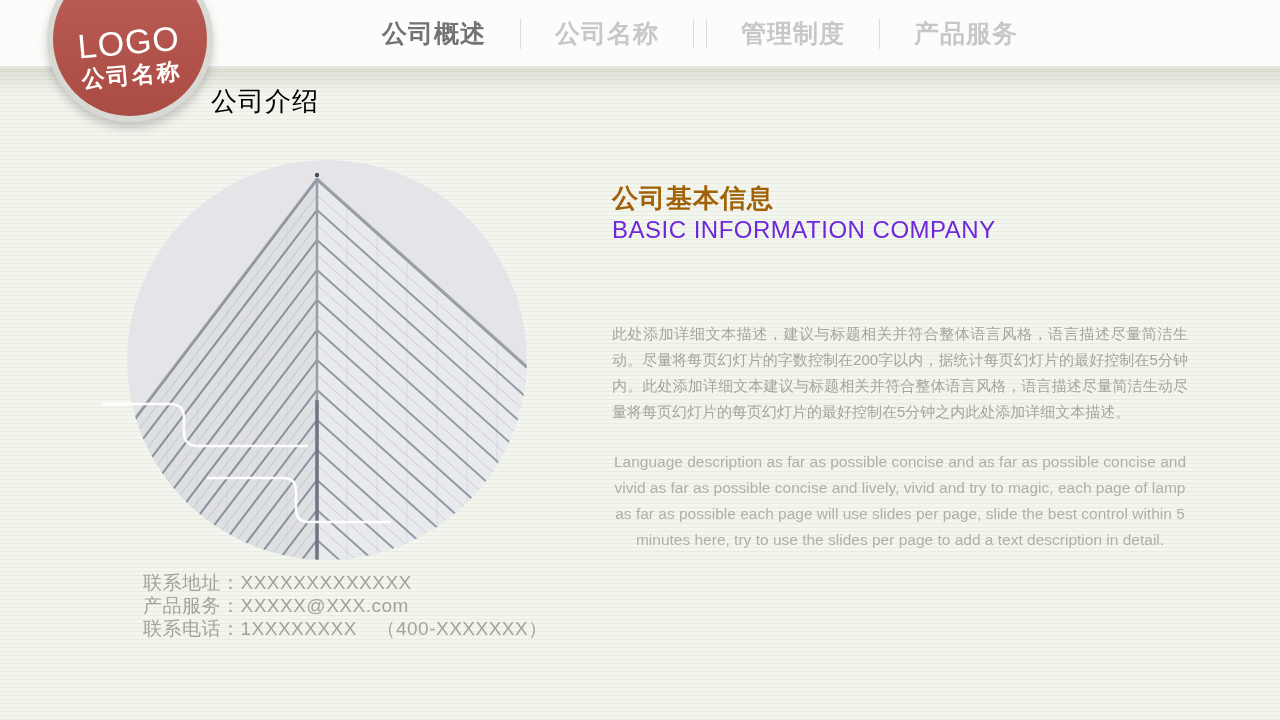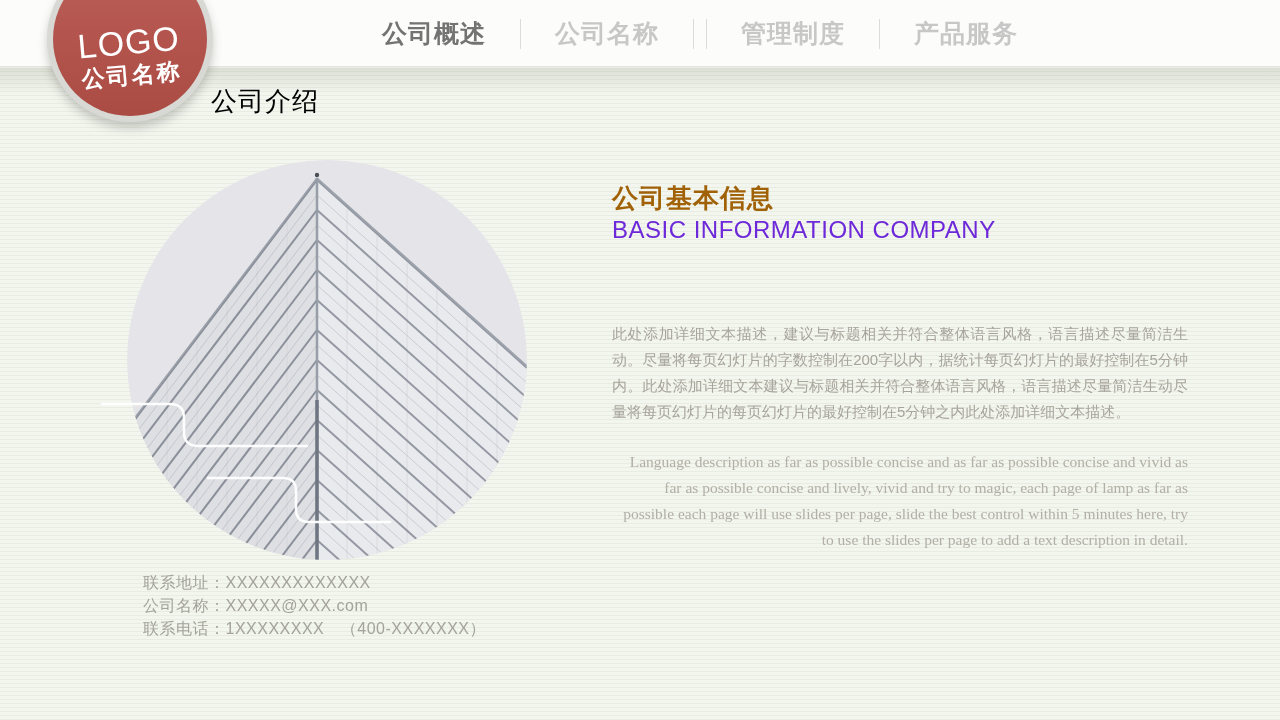--- a/index.html
+++ b/index.html
@@ -60,39 +60,39 @@
     position:absolute; left:127px; top:160px; width:400px; height:400px;
     border-radius:50%; overflow:hidden; z-index:1;
   }
   .photo svg { display:block; }
   .squiggles {
     position:absolute; left:100px; top:390px; width:320px; height:150px;
     z-index:2; pointer-events:none;
   }
   .contact { position:absolute; left:143px; top:571px; z-index:2; }
   .contact-row {
-    font-size:16px; line-height:23px; color:#a3a39b; letter-spacing:0.5px;
+    font-size:19px; line-height:23px; color:#a3a39b; letter-spacing:0.5px;
     white-space:pre;
   }
 
   
   .heading-cn {
     position:absolute; left:612px; top:181px; z-index:3;
     font-size:26px; font-weight:bold; color:#a16207; letter-spacing:1px;
   }
   .heading-en {
     position:absolute; left:612px; top:216px; z-index:3;
     font-size:24px; color:#6d28d9; letter-spacing:0.5px; font-weight:400;
   }
   .paras {
     position:absolute; left:612px; top:283px; width:576px; z-index:3;
     font-size:15px; line-height:26px; color:#a7a49c; text-align:justify;margin-top:38px;
   }
   .paras p { margin:0 0 19px 0; }
-  .paras p.en { color:#b2afa7; font-size:15.5px; margin-top:24px; text-align:right;font-family:Liberation Serif, serif; }
+  .paras p.en { color:#b2afa7; font-size:15.5px; margin-top:24px; text-align:center; }
 </style>
 </head>
 <body>
 
 <div class="topbar"></div>
 <div class="topbar-shadow"></div>
 <nav class="nav">
   <div class="nav-item active">公司概述</div>
   <span class="nav-sep"></span>
   <div class="nav-item">公司名称</div>
@@ -210,21 +210,21 @@
 
 <svg class="squiggles" viewBox="100 390 320 150">
   <g fill="none" stroke="#ffffff" stroke-width="2.5" stroke-linecap="round" opacity="0.95">
     <path d="M102 404 H170 Q184 404 184 418 V432 Q184 446 198 446 H307"></path>
     <path d="M208 478 H283 Q296 478 296 491 V509 Q296 522 309 522 H390"></path>
   </g>
 </svg>
 
 <div class="contact">
   <div class="contact-row"><span>联系地址：</span><span>XXXXXXXXXXXXX</span></div>
-  <div class="contact-row"><span>公司名称：</span><span>XXXXX@XXX.com</span></div>
+  <div class="contact-row"><span>产品服务：</span><span>XXXXX@XXX.com</span></div>
   <div class="contact-row"><span>联系电话：</span><span>1XXXXXXXX　（400-XXXXXXX）</span></div>
 </div>
 
 <h3 class="heading-cn">公司基本信息</h3>
 <div class="heading-en">BASIC INFORMATION COMPANY</div>
 <div class="paras">
   <p>此处添加详细文本描述，建议与标题相关并符合整体语言风格，语言描述尽量简洁生动。尽量将每页幻灯片的字数控制在200字以内，据统计每页幻灯片的最好控制在5分钟内。此处添加详细文本建议与标题相关并符合整体语言风格，语言描述尽量简洁生动尽量将每页幻灯片的每页幻灯片的最好控制在5分钟之内此处添加详细文本描述。</p>
   <p class="en">Language description as far as possible concise and as far as possible concise and vivid as far as possible concise and lively, vivid and try to magic, each page of lamp as far as possible each page will use slides per page, slide the best control within 5 minutes here, try to use the slides per page to add a text description in detail.</p>
 </div>
 

